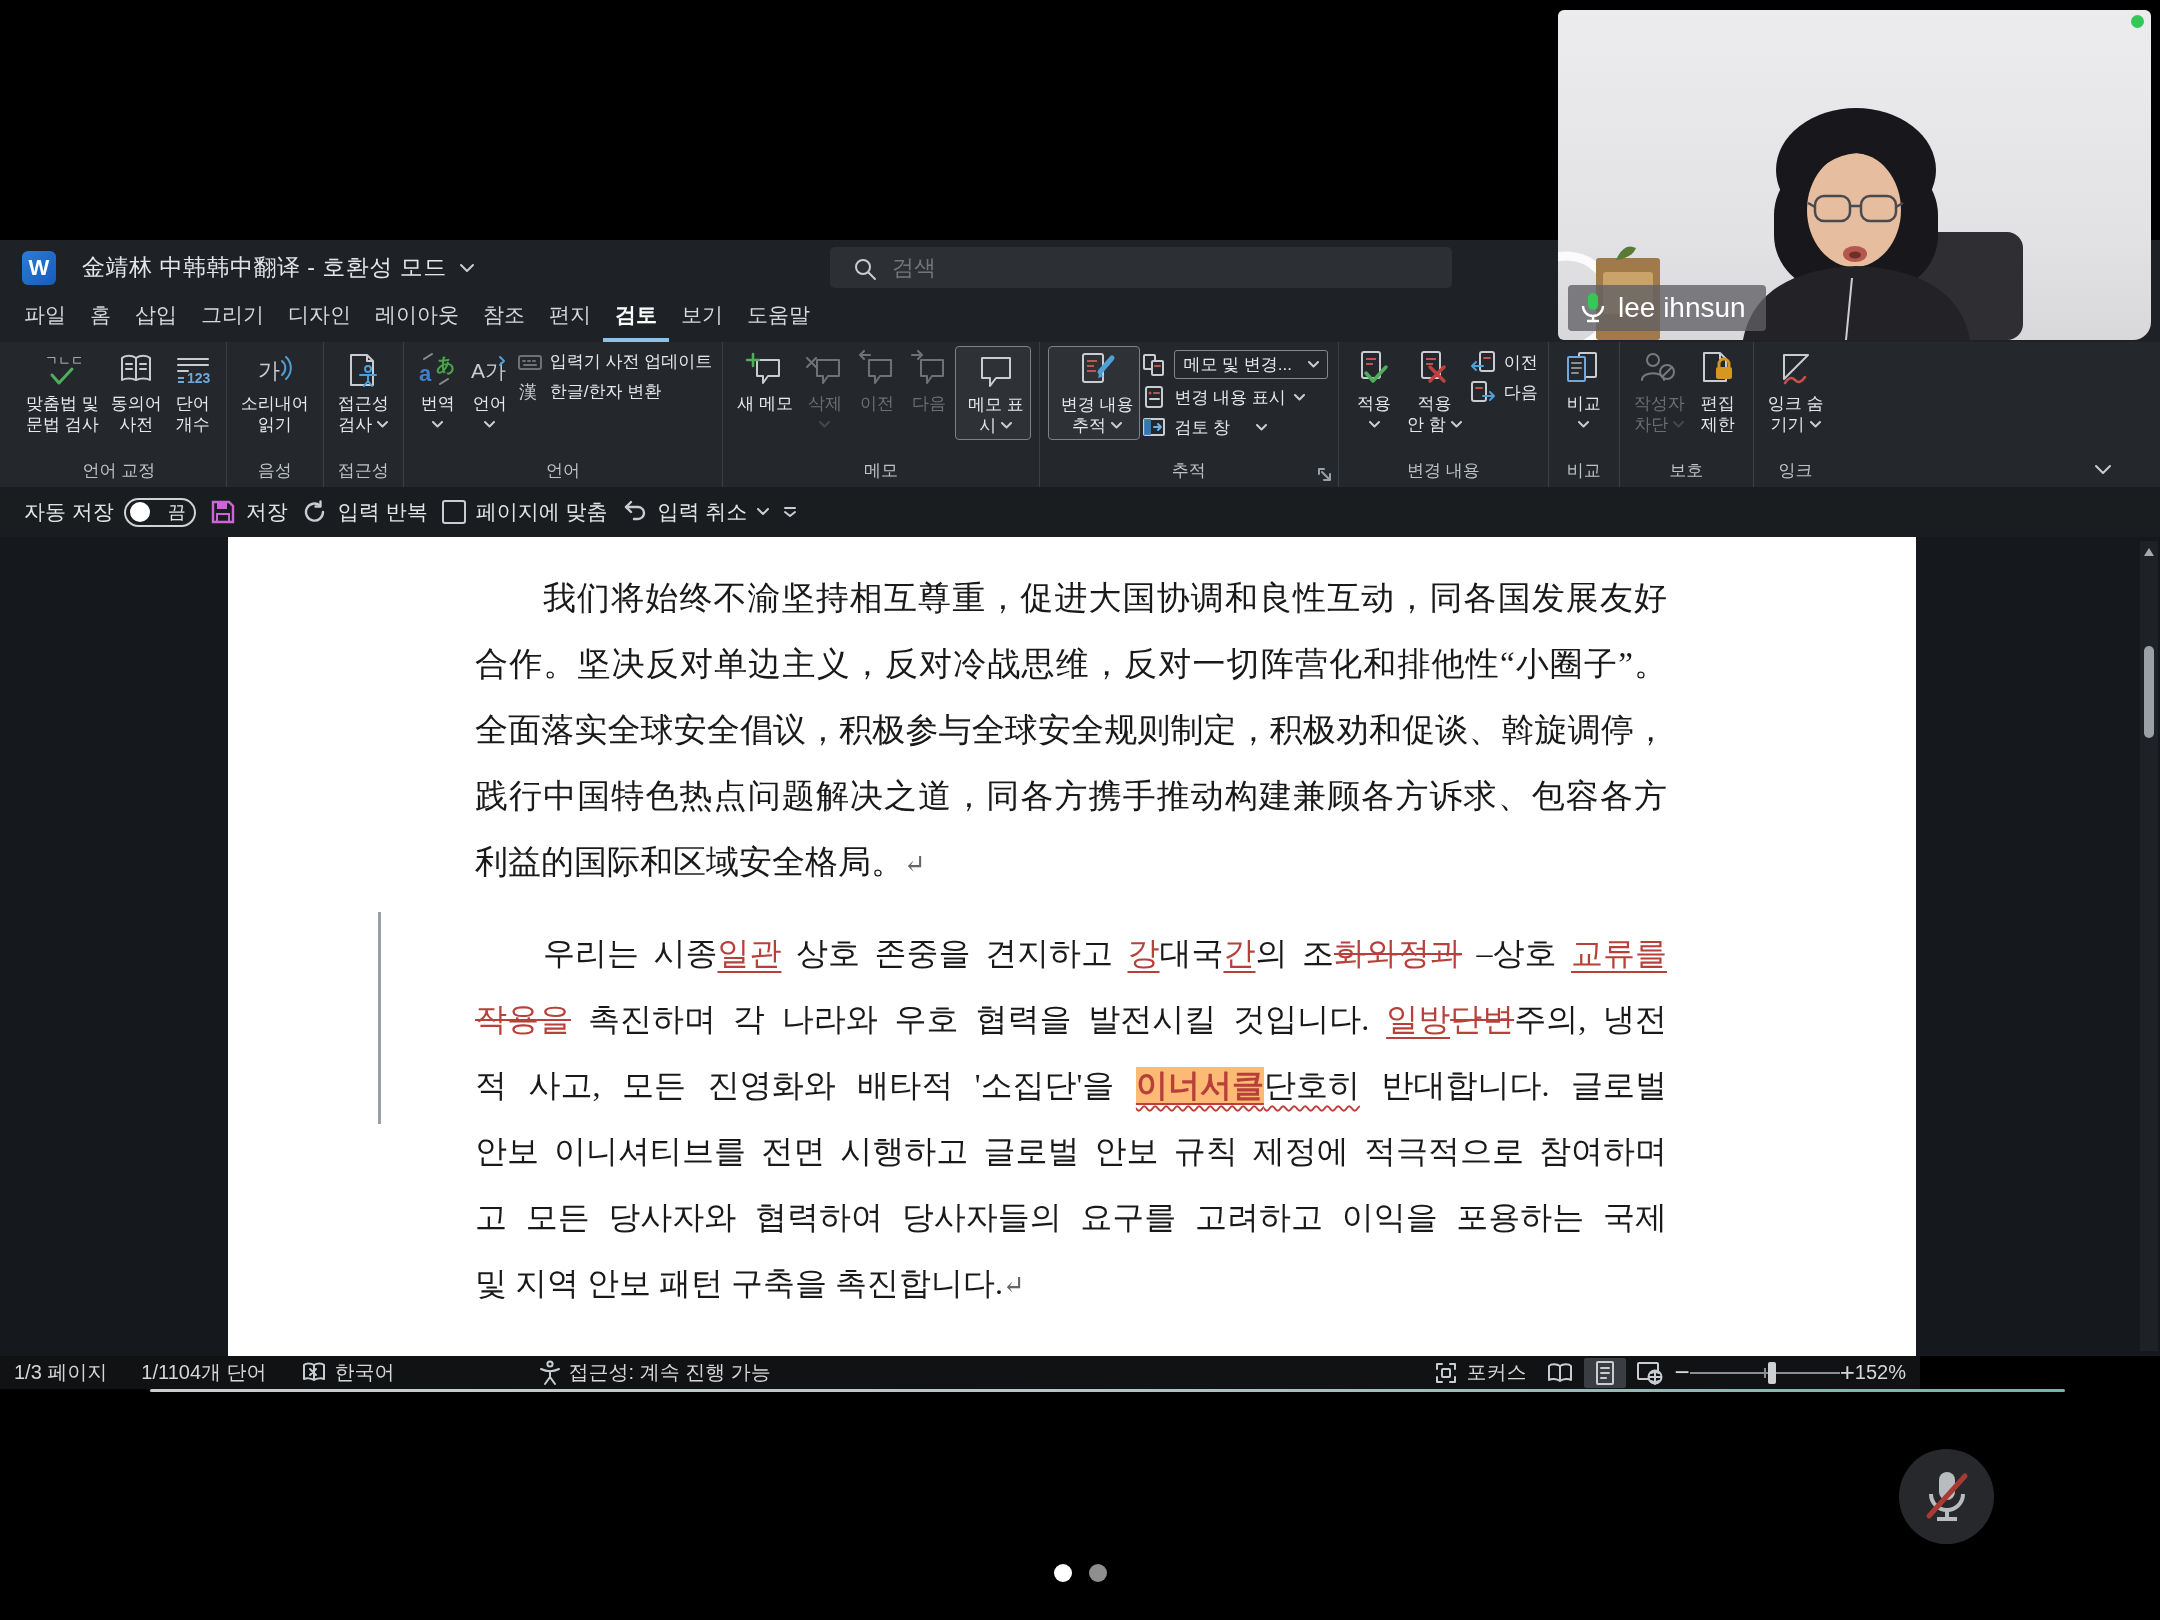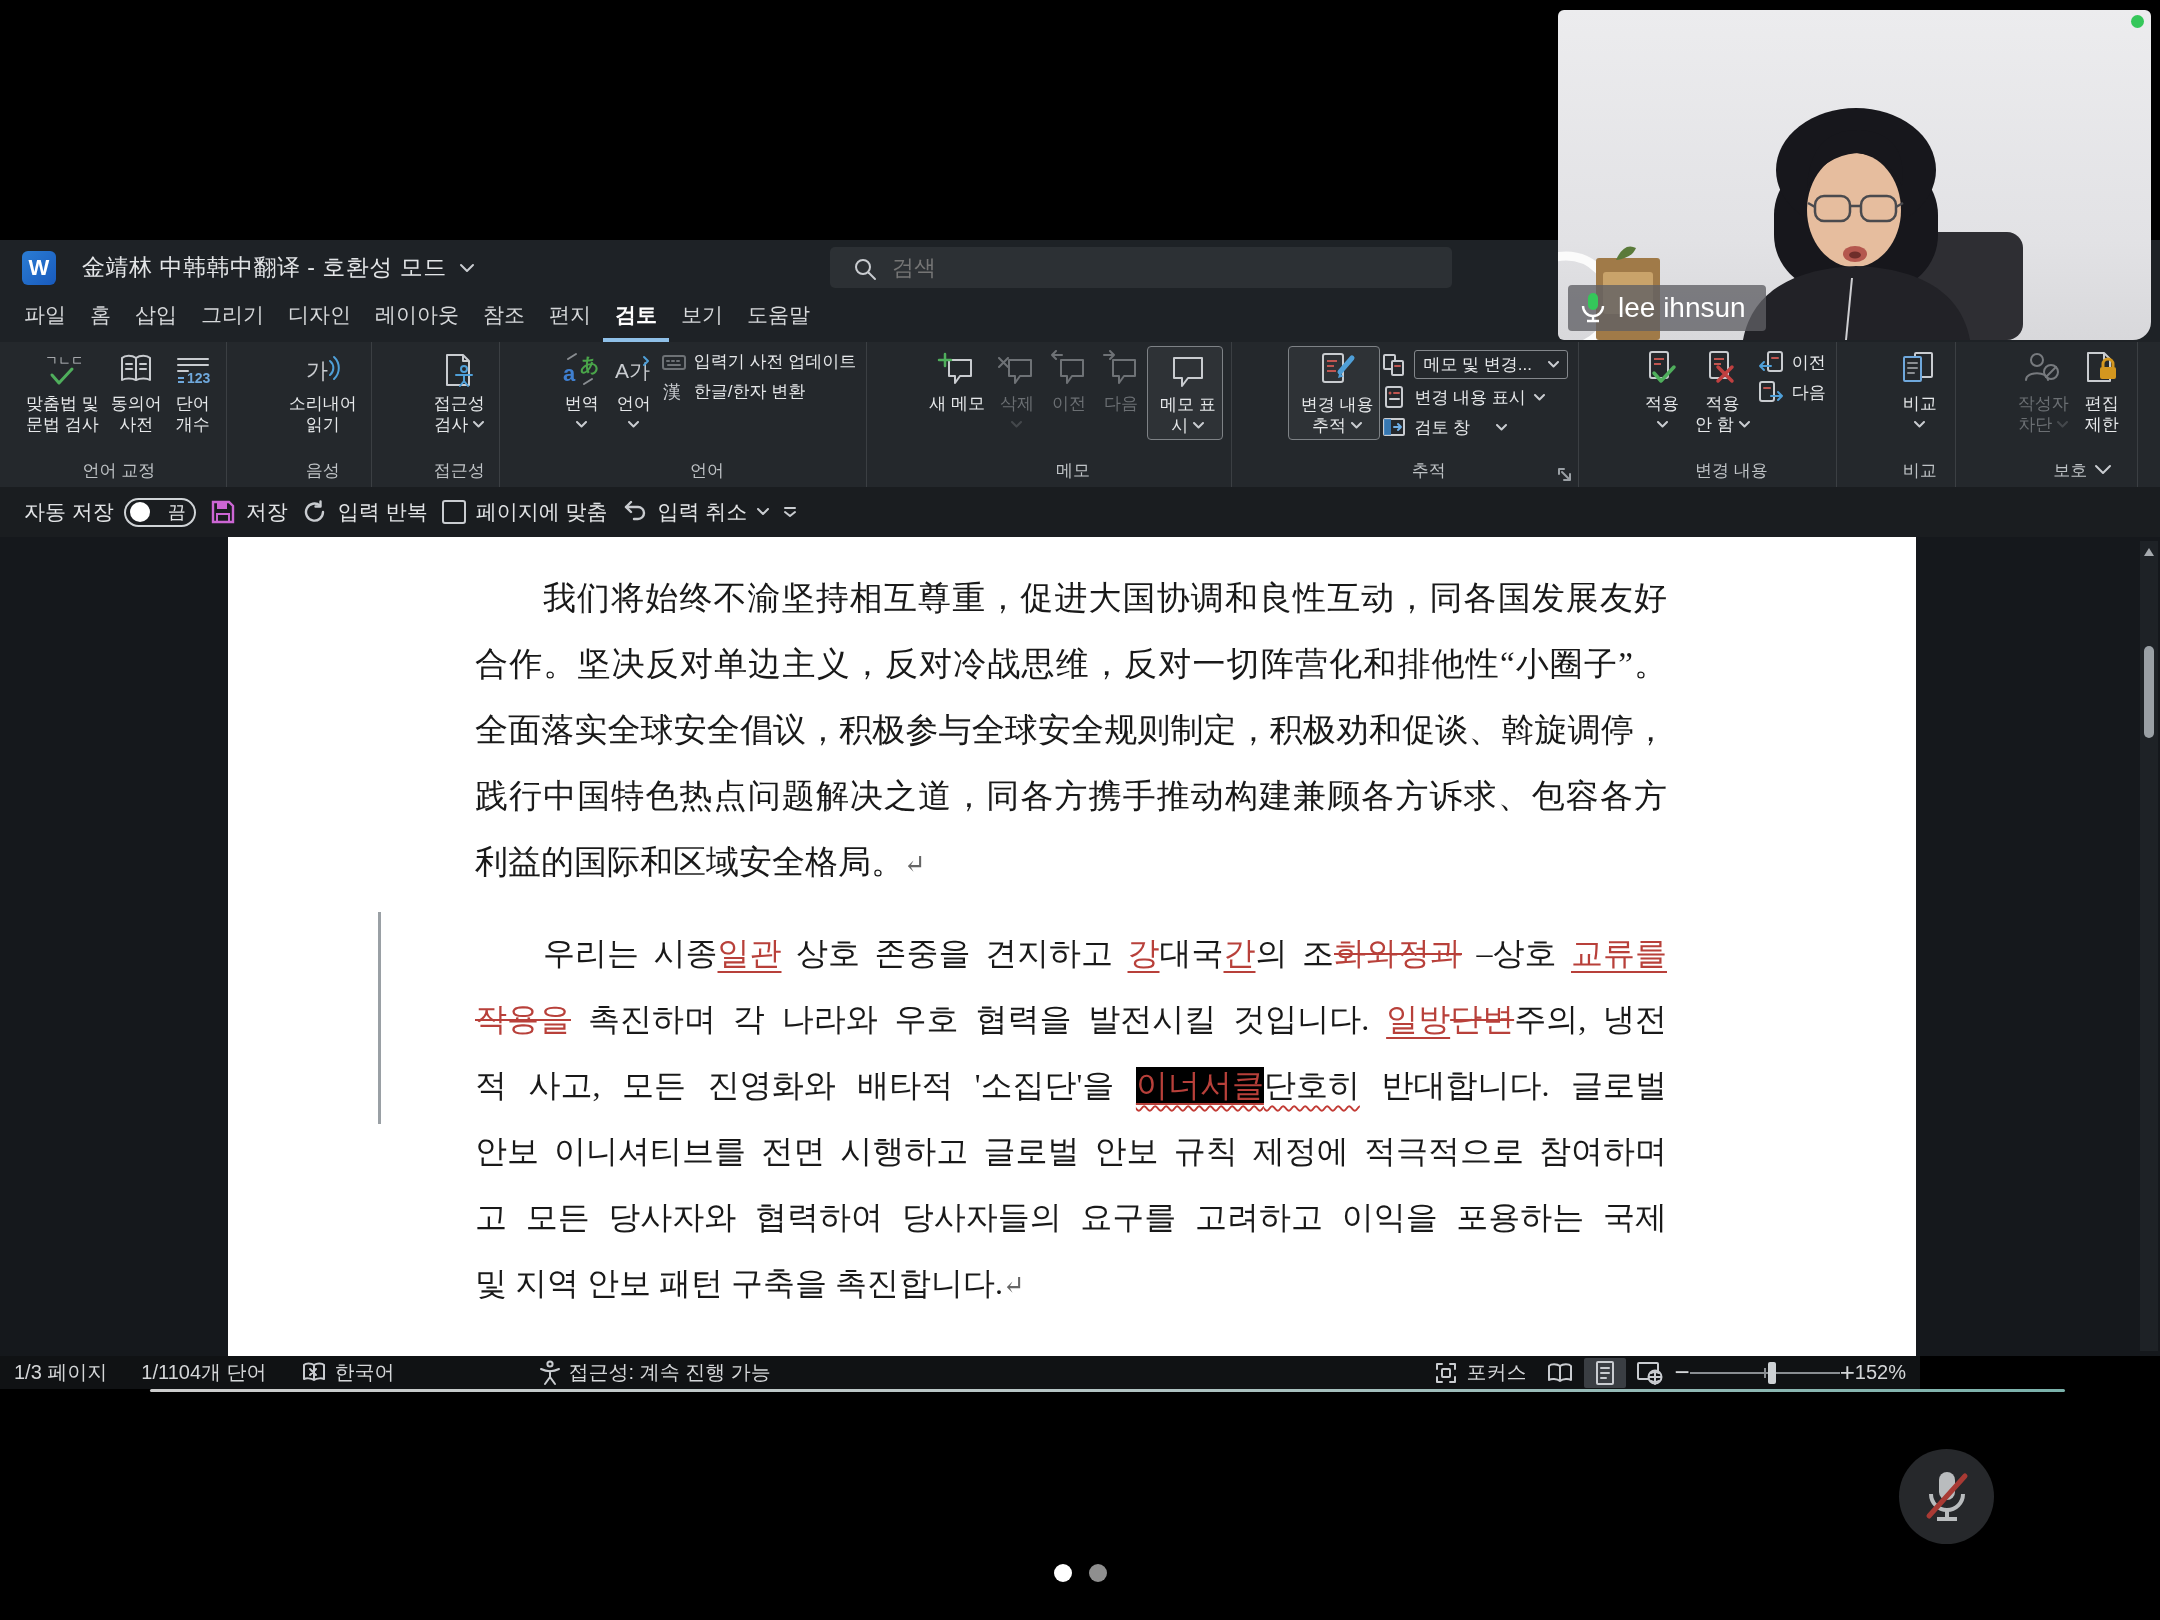--- a/index.html
+++ b/index.html
@@ -21,21 +21,21 @@
   #searchicon{position:absolute;left:852px;top:16px;}
 
   
   #menubar{position:absolute;left:0;top:295px;width:2160px;height:47px;background:#1e2226;
            display:flex;align-items:flex-end;padding-left:12px;box-sizing:border-box;}
   .mtab{font-size:21px;color:#d6d8da;padding:0 12px 9px;border-bottom:4px solid transparent;white-space:nowrap;}
   .mtab.active{color:#fff;font-weight:bold;border-bottom-color:#8fc0e8;}
 
   
   #ribbon{position:absolute;left:0;top:342px;width:2160px;height:145px;background:#24282c;
-          display:flex;align-items:stretch;padding-left:12px;box-sizing:border-box;overflow:hidden;gap:48px;}
+          display:flex;align-items:stretch;padding-left:12px;box-sizing:border-box;overflow:hidden;}
   .rgroup{position:relative;display:flex;flex-direction:column;border-right:1px solid #3b3f43;padding:4px 8px 0;}
   .gbody{display:flex;flex:1;align-items:flex-start;}
   .glabel{text-align:center;font-size:17px;color:#bfc3c6;padding:0 4px 5px;white-space:nowrap;}
   .rbtn{display:flex;flex-direction:column;align-items:center;padding:3px 6px;border-radius:4px;
         font-size:17px;line-height:21px;color:#e6e8ea;text-align:center;white-space:nowrap;}
   .rbtn .ric{height:42px;display:flex;align-items:center;justify-content:center;margin-bottom:2px;}
   .rl2{display:flex;align-items:center;gap:5px;justify-content:center;min-height:21px;}
   .rbtn.boxed{border:1px solid #7e8286;background:#2e3236;padding-left:12px;}
   .dis{color:#6b6f73;}
   .dis svg{opacity:.45;}
@@ -60,21 +60,21 @@
   #docarea{position:absolute;left:0;top:537px;width:2160px;height:819px;background:#15181c;}
   #page{position:absolute;left:228px;top:0;width:1688px;height:819px;background:#ffffff;overflow:hidden;}
   .dtext{position:absolute;left:247px;width:1192px;font-family:"Liberation Serif","DejaVu Serif",serif;color:#191919;}
   #ctext{top:28px;font-size:33px;line-height:66px;}
   #ktext{top:383px;font-size:32px;line-height:66px;}
   p.line{margin:0;height:66px;white-space:nowrap;text-align:justify;}
   p.full{text-align-last:justify;}
   p.indent{text-indent:68px;}
   .ins{color:#b8403a;text-decoration:underline;text-decoration-color:#b8403a;text-underline-offset:7px;text-decoration-thickness:2px;}
   .del{color:#b8403a;text-decoration:line-through;text-decoration-thickness:2px;}
-  .hl{background:#000000;}
+  .hl{background:#fdba74;font-weight:bold;}
   .wavy{text-decoration:underline wavy #c23b35;text-underline-offset:9px;text-decoration-thickness:2px;}
   .pilcrow{color:#666;font-size:26px;text-decoration:none;}
   #changebar{position:absolute;left:150px;top:375px;width:3px;height:212px;background:#9aa0a5;}
   #vscroll{position:absolute;right:2px;top:4px;width:18px;height:810px;background:#1e2226;}
   #vthumb{position:absolute;left:4px;top:105px;width:10px;height:92px;border-radius:5px;background:#9aa0a5;}
   #vsup{position:absolute;left:3px;top:6px;}
 
   
   #statusbar{position:absolute;left:0;top:1356px;width:1920px;height:33px;background:#101214;
              display:flex;align-items:center;font-size:20px;color:#d4d6d8;padding:0 14px;box-sizing:border-box;}

